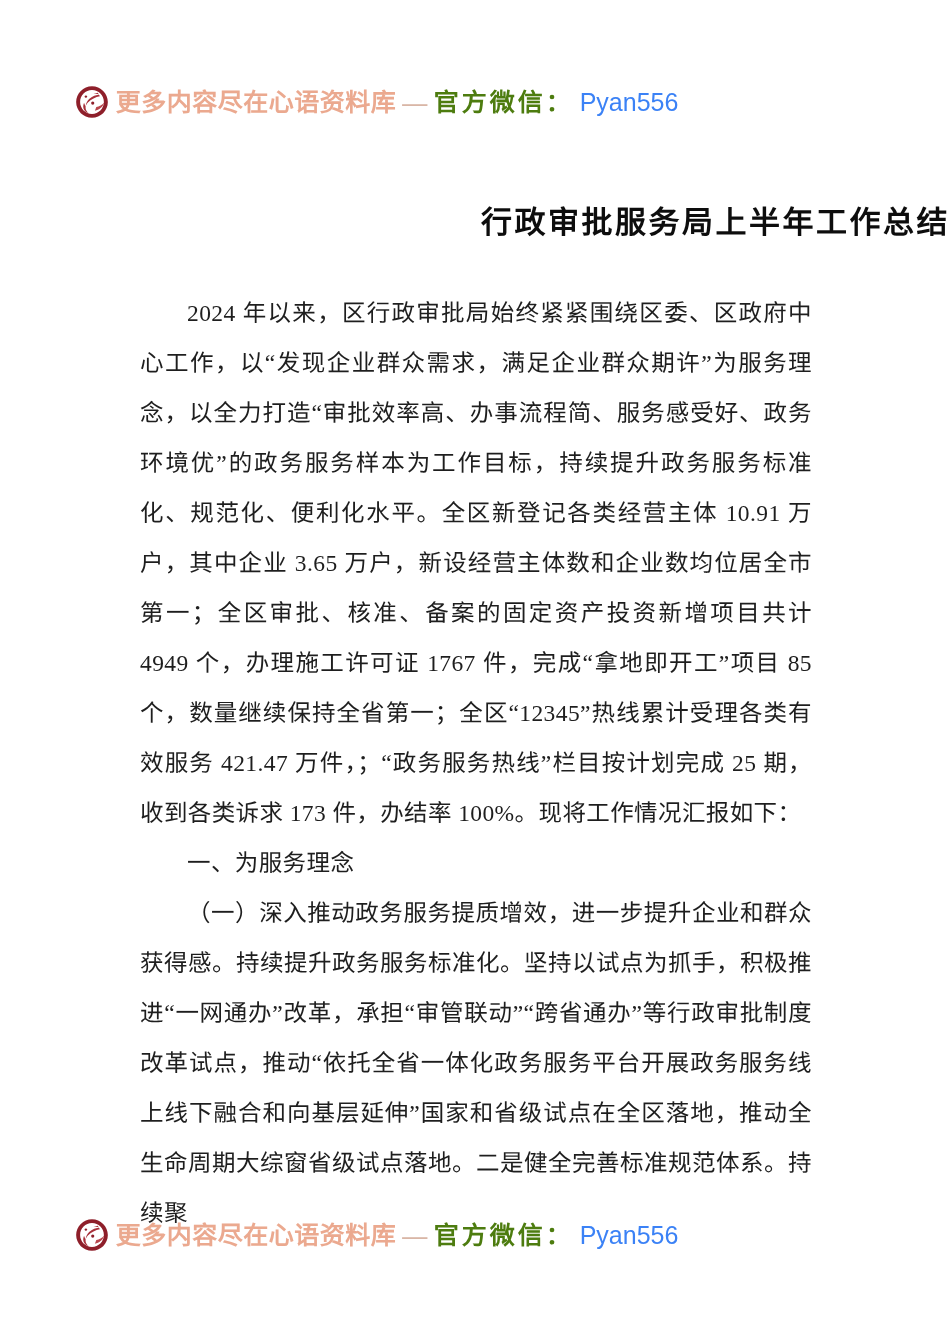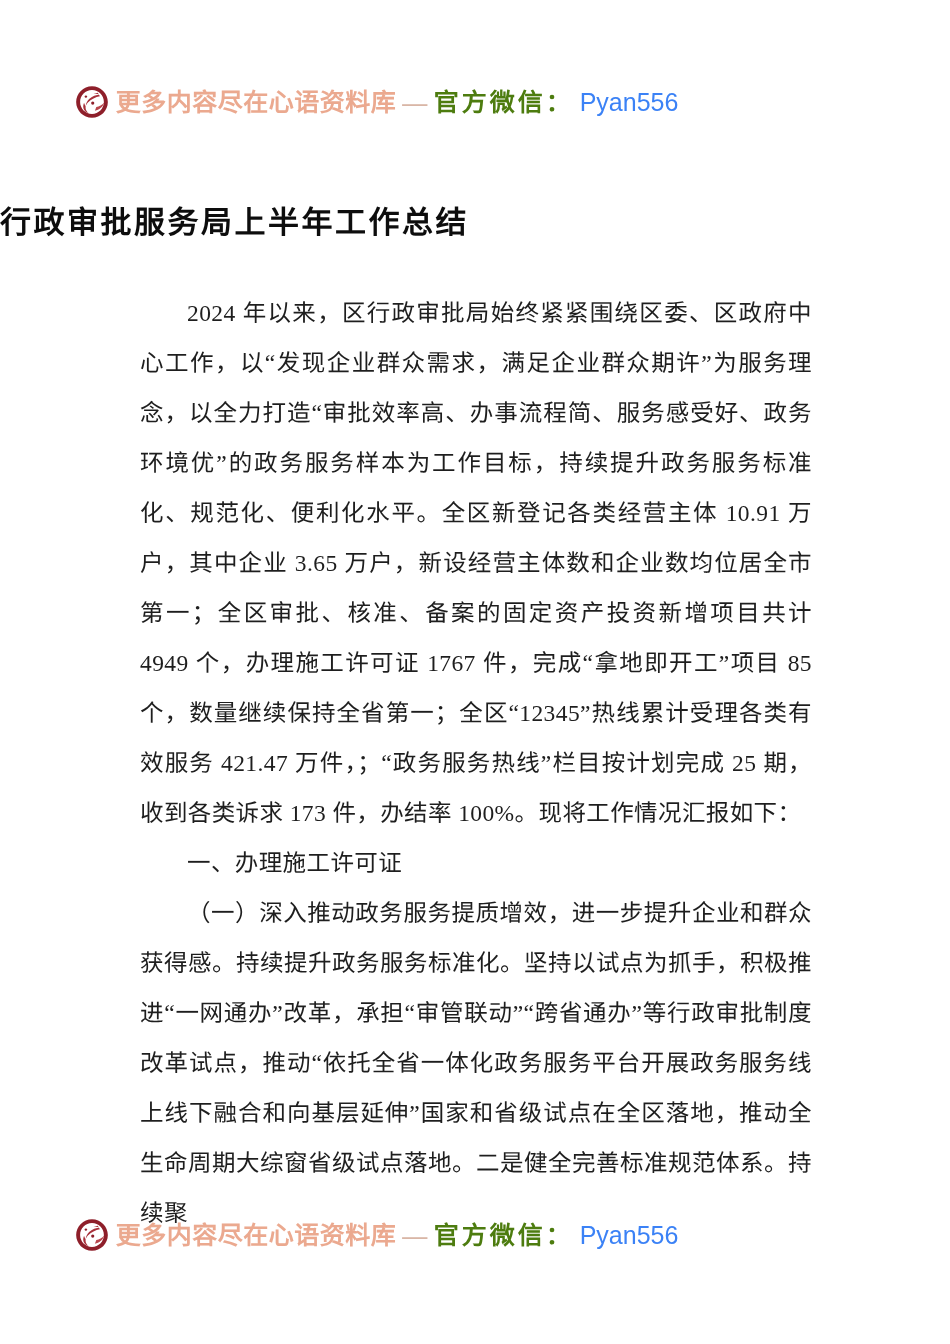--- a/index.html
+++ b/index.html
@@ -57,21 +57,21 @@
   .wm-dash  { color: #d9b6a6; }
   .wm-wechat{ color: #4d7c0f; letter-spacing: 3px; }
   .wm-id    { color: #3b82f6; font-family: "Liberation Sans", sans-serif; font-weight: 400; font-size: 25px; letter-spacing: 0px;}
 
   
   .doc-title {
     position: absolute;
     top: 176px;
     left: 0;
     width: 950px;
-    text-align: left;
+    text-align: right;
     font-family: "Liberation Serif", "DejaVu Serif", serif;
     font-size: 31px;
     font-weight: 700;
     letter-spacing: 2.5px;
     color: #0d0d0d;
   }
 
   
   .doc-body {
     position: absolute;
@@ -115,21 +115,21 @@
     <span class="wm-text wm-lib">更多内容尽在心语资料库</span>
     <span class="wm-text wm-dash">—</span>
     <span class="wm-text wm-wechat">官方微信：</span>
     <span class="wm-text wm-id">Pyan556</span>
   </div>
 
   <h1 class="doc-title">行政审批服务局上半年工作总结</h1>
 
   <div class="doc-body">
     <p class="para indent">2024 年以来，区行政审批局始终紧紧围绕区委、区政府中心工作，以“发现企业群众需求，满足企业群众期许”为服务理念，以全力打造“审批效率高、办事流程简、服务感受好、政务环境优”的政务服务样本为工作目标，持续提升政务服务标准化、规范化、便利化水平。全区新登记各类经营主体 10.91 万户，其中企业 3.65 万户，新设经营主体数和企业数均位居全市第一；全区审批、核准、备案的固定资产投资新增项目共计 4949 个，办理施工许可证 1767 件，完成“拿地即开工”项目 85 个，数量继续保持全省第一；全区“12345”热线累计受理各类有效服务 421.47 万件，；“政务服务热线”栏目按计划完成 25 期，收到各类诉求 173 件，办结率 100%。现将工作情况汇报如下：</p>
-    <p class="para indent">一、办理施工许可证</p>
+    <p class="para indent">一、为服务理念</p>
     <p class="para indent">（一）深入推动政务服务提质增效，进一步提升企业和群众获得感。持续提升政务服务标准化。坚持以试点为抓手，积极推进“一网通办”改革，承担“审管联动”“跨省通办”等行政审批制度改革试点，推动“依托全省一体化政务服务平台开展政务服务线上线下融合和向基层延伸”国家和省级试点在全区落地，推动全生命周期大综窗省级试点落地。二是健全完善标准规范体系。持续聚</p>
   </div>
 
   <div class="watermark watermark-bottom">
     <svg class="wm-logo" viewBox="0 0 100 100" aria-hidden="true">
       <g>
         <path d="M50 6 C74 6 94 26 94 50 C94 74 74 94 50 94 C26 94 6 74 6 50 C6 26 26 6 50 6 Z
                  M50 17 C31.8 17 17 31.8 17 50 C17 68.2 31.8 83 50 83 C68.2 83 83 68.2 83 50 C83 31.8 68.2 17 50 17 Z" fill="#8e1f2a"></path>
         <path d="M66 24 C46 28 30 40 26 58 C24 68 30 78 40 80 C30 72 30 60 38 52 C48 42 60 36 72 34 Z" fill="#a8303a"></path>
         <path d="M28 40 C40 28 58 24 72 30 C62 30 50 34 42 42 C36 48 32 56 33 63 C29 56 25 47 28 40 Z" fill="#ffffff"></path>

